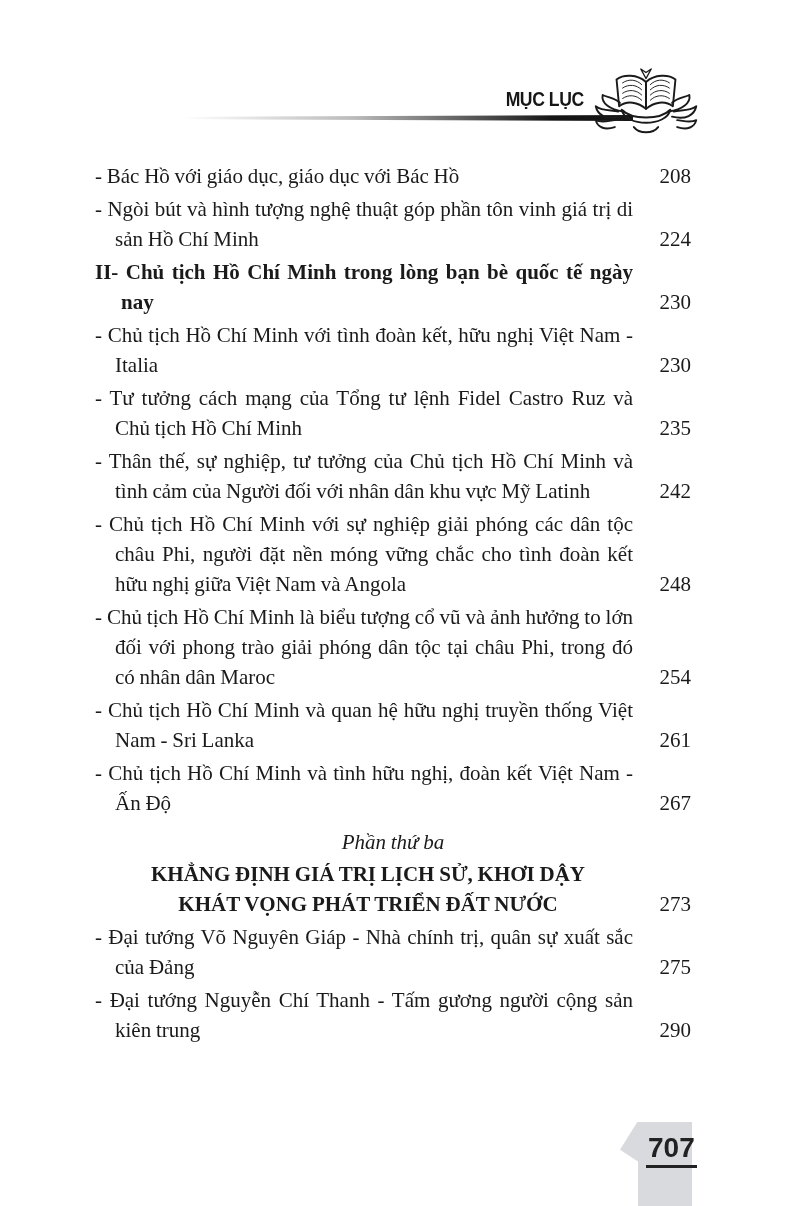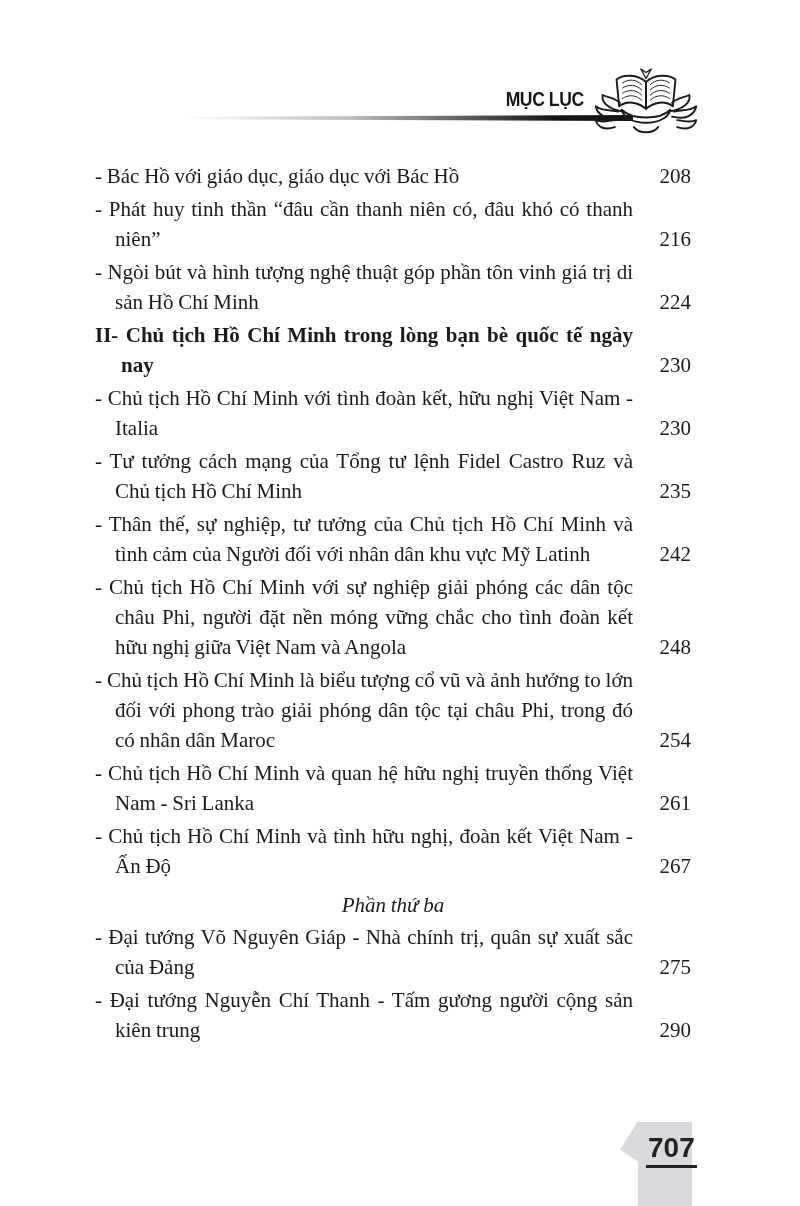--- a/index.html
+++ b/index.html
@@ -146,24 +146,20 @@
     </svg>
   </div>
 
   <div class="toc">
 
     <div class="entry item">
       <div class="entry-text">- Bác Hồ với giáo dục, giáo dục với Bác Hồ</div>
       <div class="entry-page">208</div>
     </div>
 
-    <div class="entry item">
-      <div class="entry-text">- Phát huy tinh thần “đâu cần thanh niên có, đâu khó có thanh niên”</div>
-      <div class="entry-page">216</div>
-    </div>
 
     <div class="entry item">
       <div class="entry-text">- Ngòi bút và hình tượng nghệ thuật góp phần tôn vinh giá trị di sản Hồ Chí Minh</div>
       <div class="entry-page">224</div>
     </div>
 
     <div class="entry section">
       <div class="entry-text">II- Chủ tịch Hồ Chí Minh trong lòng bạn bè quốc tế ngày nay</div>
       <div class="entry-page">230</div>
     </div>
@@ -200,20 +196,24 @@
 
     <div class="entry item">
       <div class="entry-text">- Chủ tịch Hồ Chí Minh và tình hữu nghị, đoàn kết Việt Nam - Ấn Độ</div>
       <div class="entry-page">267</div>
     </div>
 
     <div class="entry part-label">
       <div class="entry-text">Phần thứ ba</div>
     </div>
 
+    <div class="entry part-title">
+      <div class="entry-text"><span>KHẲNG ĐỊNH GIÁ TRỊ LỊCH SỬ, KHƠI DẬY KHÁT VỌNG PHÁT TRIỂN ĐẤT NƯỚC</span></div>
+      <div class="entry-page">273</div>
+    </div>
 
     <div class="entry item">
       <div class="entry-text">- Đại tướng Võ Nguyên Giáp - Nhà chính trị, quân sự xuất sắc của Đảng</div>
       <div class="entry-page">275</div>
     </div>
 
     <div class="entry item">
       <div class="entry-text">- Đại tướng Nguyễn Chí Thanh - Tấm gương người cộng sản kiên trung</div>
       <div class="entry-page">290</div>
     </div>

